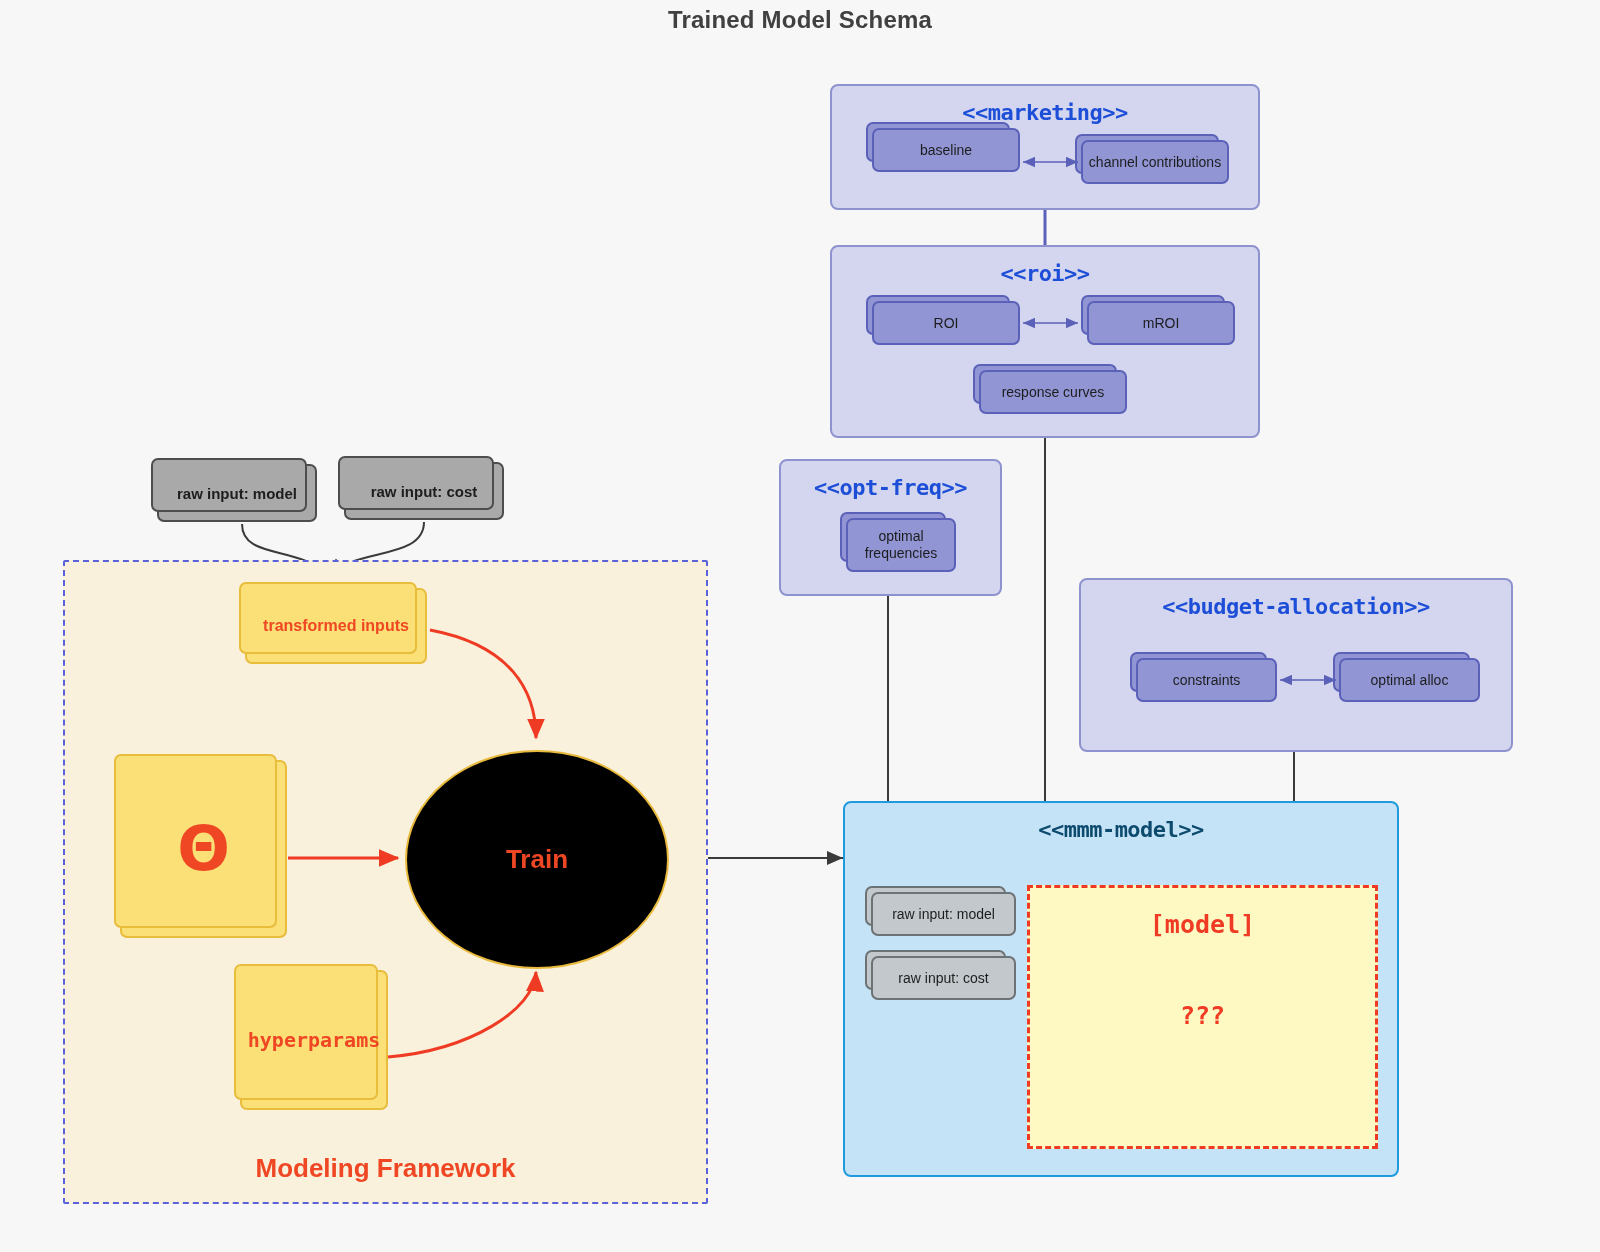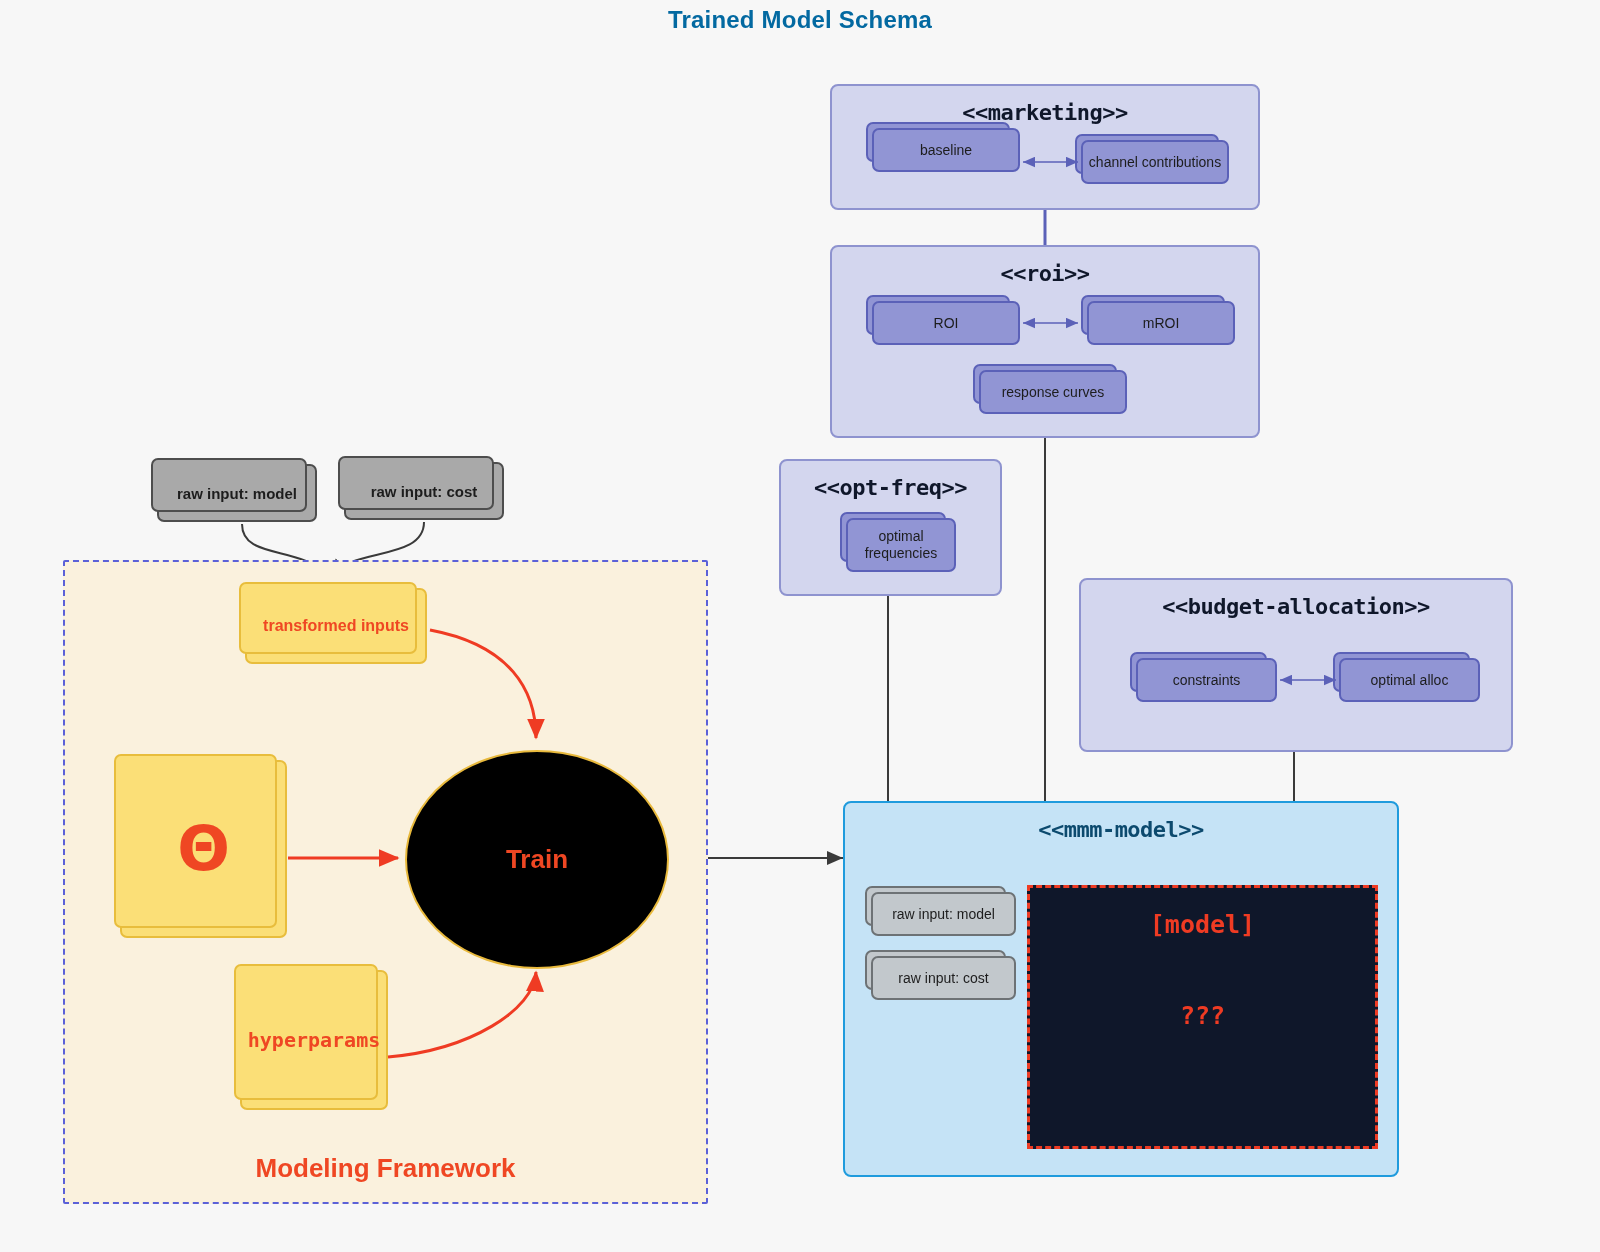--- a/index.html
+++ b/index.html
@@ -15,21 +15,21 @@
   }
   #canvas { position: absolute; inset: 0; }
 
   
   .diagram-title {
     position: absolute;
     top: 6px; left: 0; width: 1600px;
     text-align: center;
     font-size: 24px;
     font-weight: bold;
-    color: #0369a1;
+    color: #404040;
     letter-spacing: .2px;
   }
 
   
   .edges {
     position: absolute; left: 0; top: 0;
     width: 1600px; height: 1252px;
     pointer-events: none;
   }
   .edges.under { z-index: 1; }
@@ -41,21 +41,21 @@
     border: 2px solid #8e93cf;
     border-radius: 8px;
     background: #d3d6ee;
     z-index: 3;
   }
   .package-title {
     text-align: center;
     font-family: "DejaVu Sans Mono", monospace;
     font-weight: bold;
     font-size: 22px;
-    color: #0f172a;
+    color: #1d4ed8;
     margin-top: 14px;
     letter-spacing: -0.5px;
   }
   .package.mmm {
     background: #c5e3f6;
     border: 2px solid #1f9bdd;
   }
   .package.mmm .package-title {
     color: #0c4a6e;
   }
@@ -149,21 +149,21 @@
     font-weight: bold;
     color: #ef4723;
     font-family: "DejaVu Sans", sans-serif;
     line-height: 1;
   }
 
   
   .model-box {
     position: absolute;
     border: 3px dashed #ef3b23;
-    background: #0f172a;
+    background: #fef9c3;
     z-index: 4;
   }
   .model-box .mono-red {
     font-family: "DejaVu Sans Mono", monospace;
     font-weight: bold;
     color: #ef3b23;
     text-align: center;
   }
   .model-label { font-size: 25px; margin-top: 22px; }
   .model-unknown { font-size: 25px; margin-top: 62px; }

